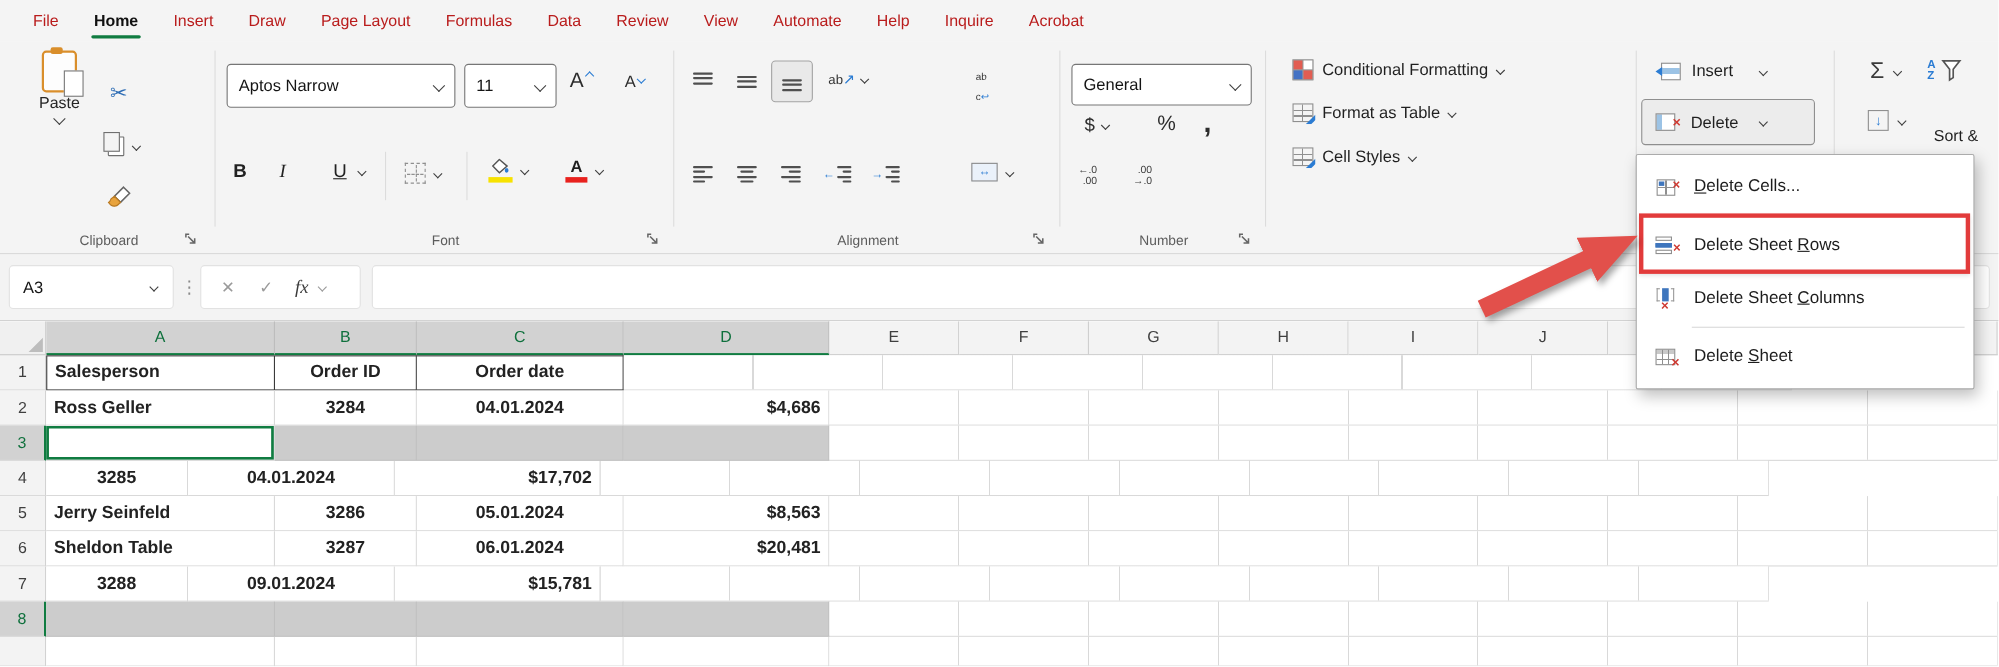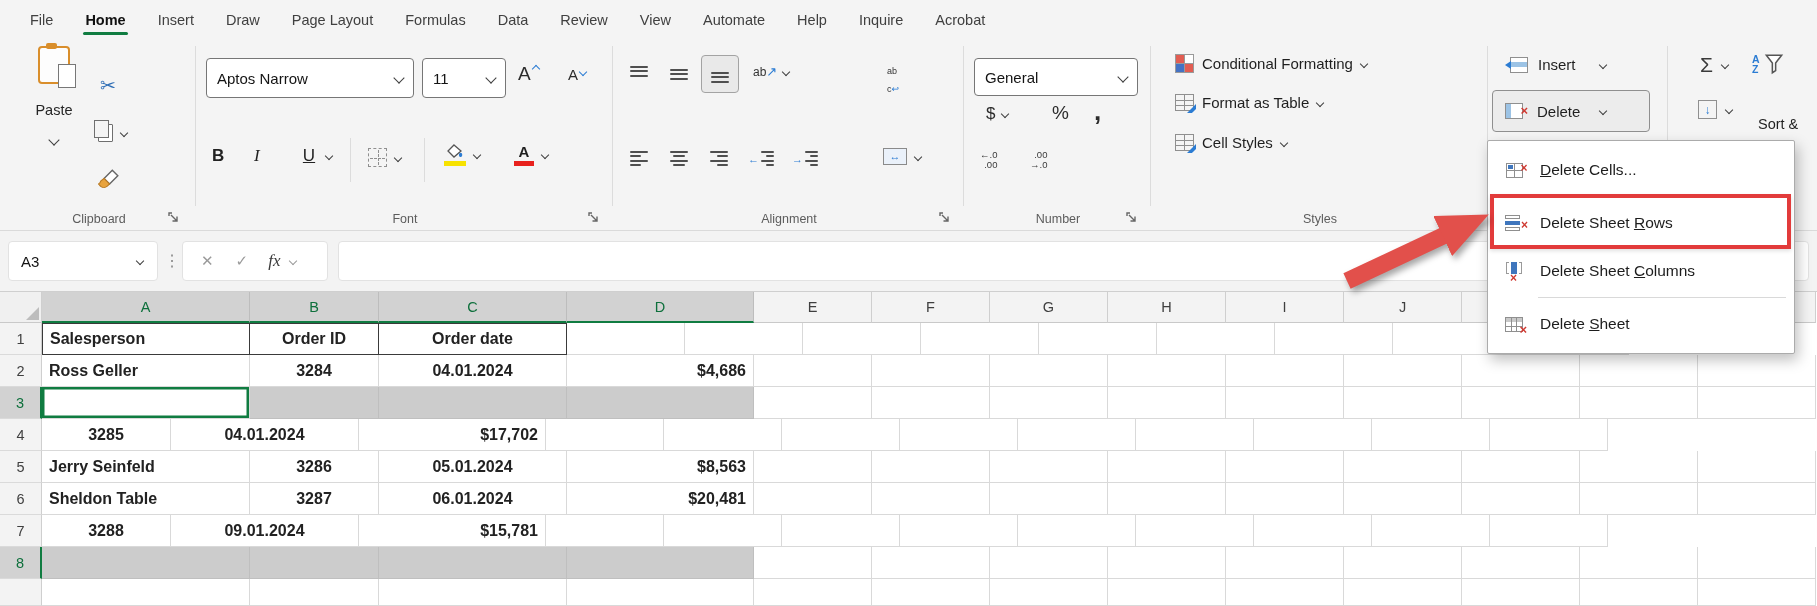--- a/index.html
+++ b/index.html
@@ -2,21 +2,21 @@
 <html><head>
 <meta charset="utf-8">
 <style>
   html,body{margin:0;padding:0;background:#fff;}
   #app{position:relative;width:1817px;height:606px;overflow:hidden;
        font-family:"Liberation Sans",sans-serif;background:#fff;color:#222;}
 
   
   .tabbar{position:absolute;left:0;top:0;width:100%;height:38px;background:#f4f4f4;
           display:flex;align-items:flex-end;padding-left:14px;box-sizing:border-box;}
-  .tab{padding:9px 16px 10px;font-size:14.5px;color:#404040;position:relative;white-space:nowrap;}
+  .tab{padding:9px 16px 10px;font-size:14.5px;color:#b91c1c;position:relative;white-space:nowrap;}
   .tab.active{font-weight:700;color:#111;}
   .tab.active::after{content:"";position:absolute;left:14px;right:14px;bottom:3px;height:3px;
           background:#107C41;border-radius:2px;}
 
   
   .ribbon{position:absolute;left:0;top:38px;width:100%;height:192px;background:#f4f4f4;}
   .vdiv{position:absolute;top:8px;height:160px;width:1px;background:#dcdcdc;}
   .grp{position:absolute;top:0;height:100%;}
   .grp-label{position:absolute;bottom:4px;left:0;right:0;text-align:center;
              font-size:12.5px;color:#5c5c5c;}
@@ -185,21 +185,21 @@
 
   <div class="ribbon">
     <div class="vdiv" style="left:195px"></div>
     <div class="vdiv" style="left:612px"></div>
     <div class="vdiv" style="left:963px"></div>
     <div class="vdiv" style="left:1150px"></div>
     <div class="vdiv" style="left:1487px"></div>
     <div class="vdiv" style="left:1667px"></div>
 
     <div class="grp" style="left:6px;width:186px">
-      <div class="abs" style="left:16px;top:8px;width:64px;display:flex;flex-direction:column;align-items:center;gap:18px">
+      <div class="abs" style="left:16px;top:8px;width:64px;display:flex;flex-direction:column;align-items:center;gap:2px">
         <span class="clipb"></span>
         <span style="font-size:14.5px;color:#262626">Paste</span>
         <span class="chev"></span>
       </div>
       <div class="abs" style="left:94px;top:38px">
         <span class="scis">✂</span>
       </div>
       <div class="abs rowflex" style="left:92px;top:86px">
         <span class="copyic"></span>
         <span class="chev sm"></span>
@@ -412,21 +412,20 @@
       <div class="abs rowflex" style="left:22px;top:56px">
         <span class="gridic"></span>
         <span style="font-size:15px;color:#1f1f1f">Format as Table</span>
         <span class="chev sm"></span>
       </div>
       <div class="abs rowflex" style="left:22px;top:96px">
         <span class="gridic"></span>
         <span style="font-size:15px;color:#1f1f1f">Cell Styles</span>
         <span class="chev sm"></span>
       </div>
-      <div class="grp-label">Styles</div>
     </div>
 
     <div class="grp" style="left:1490px;width:177px">
       <div class="abs rowflex" style="left:10px;top:18px;gap:10px">
         <span class="insic" style="margin-left:10px"></span>
         <span style="font-size:15px;color:#1f1f1f">Insert</span>
         <span class="chev sm" style="margin-left:14px"></span>
       </div>
       <div class="abs rowflex" style="left:2px;top:52px;width:158px;height:42px;background:#ececec;border:1px solid #8f8f8f;border-radius:4px;box-sizing:border-box;padding-left:12px;gap:10px">
         <span class="delic">

